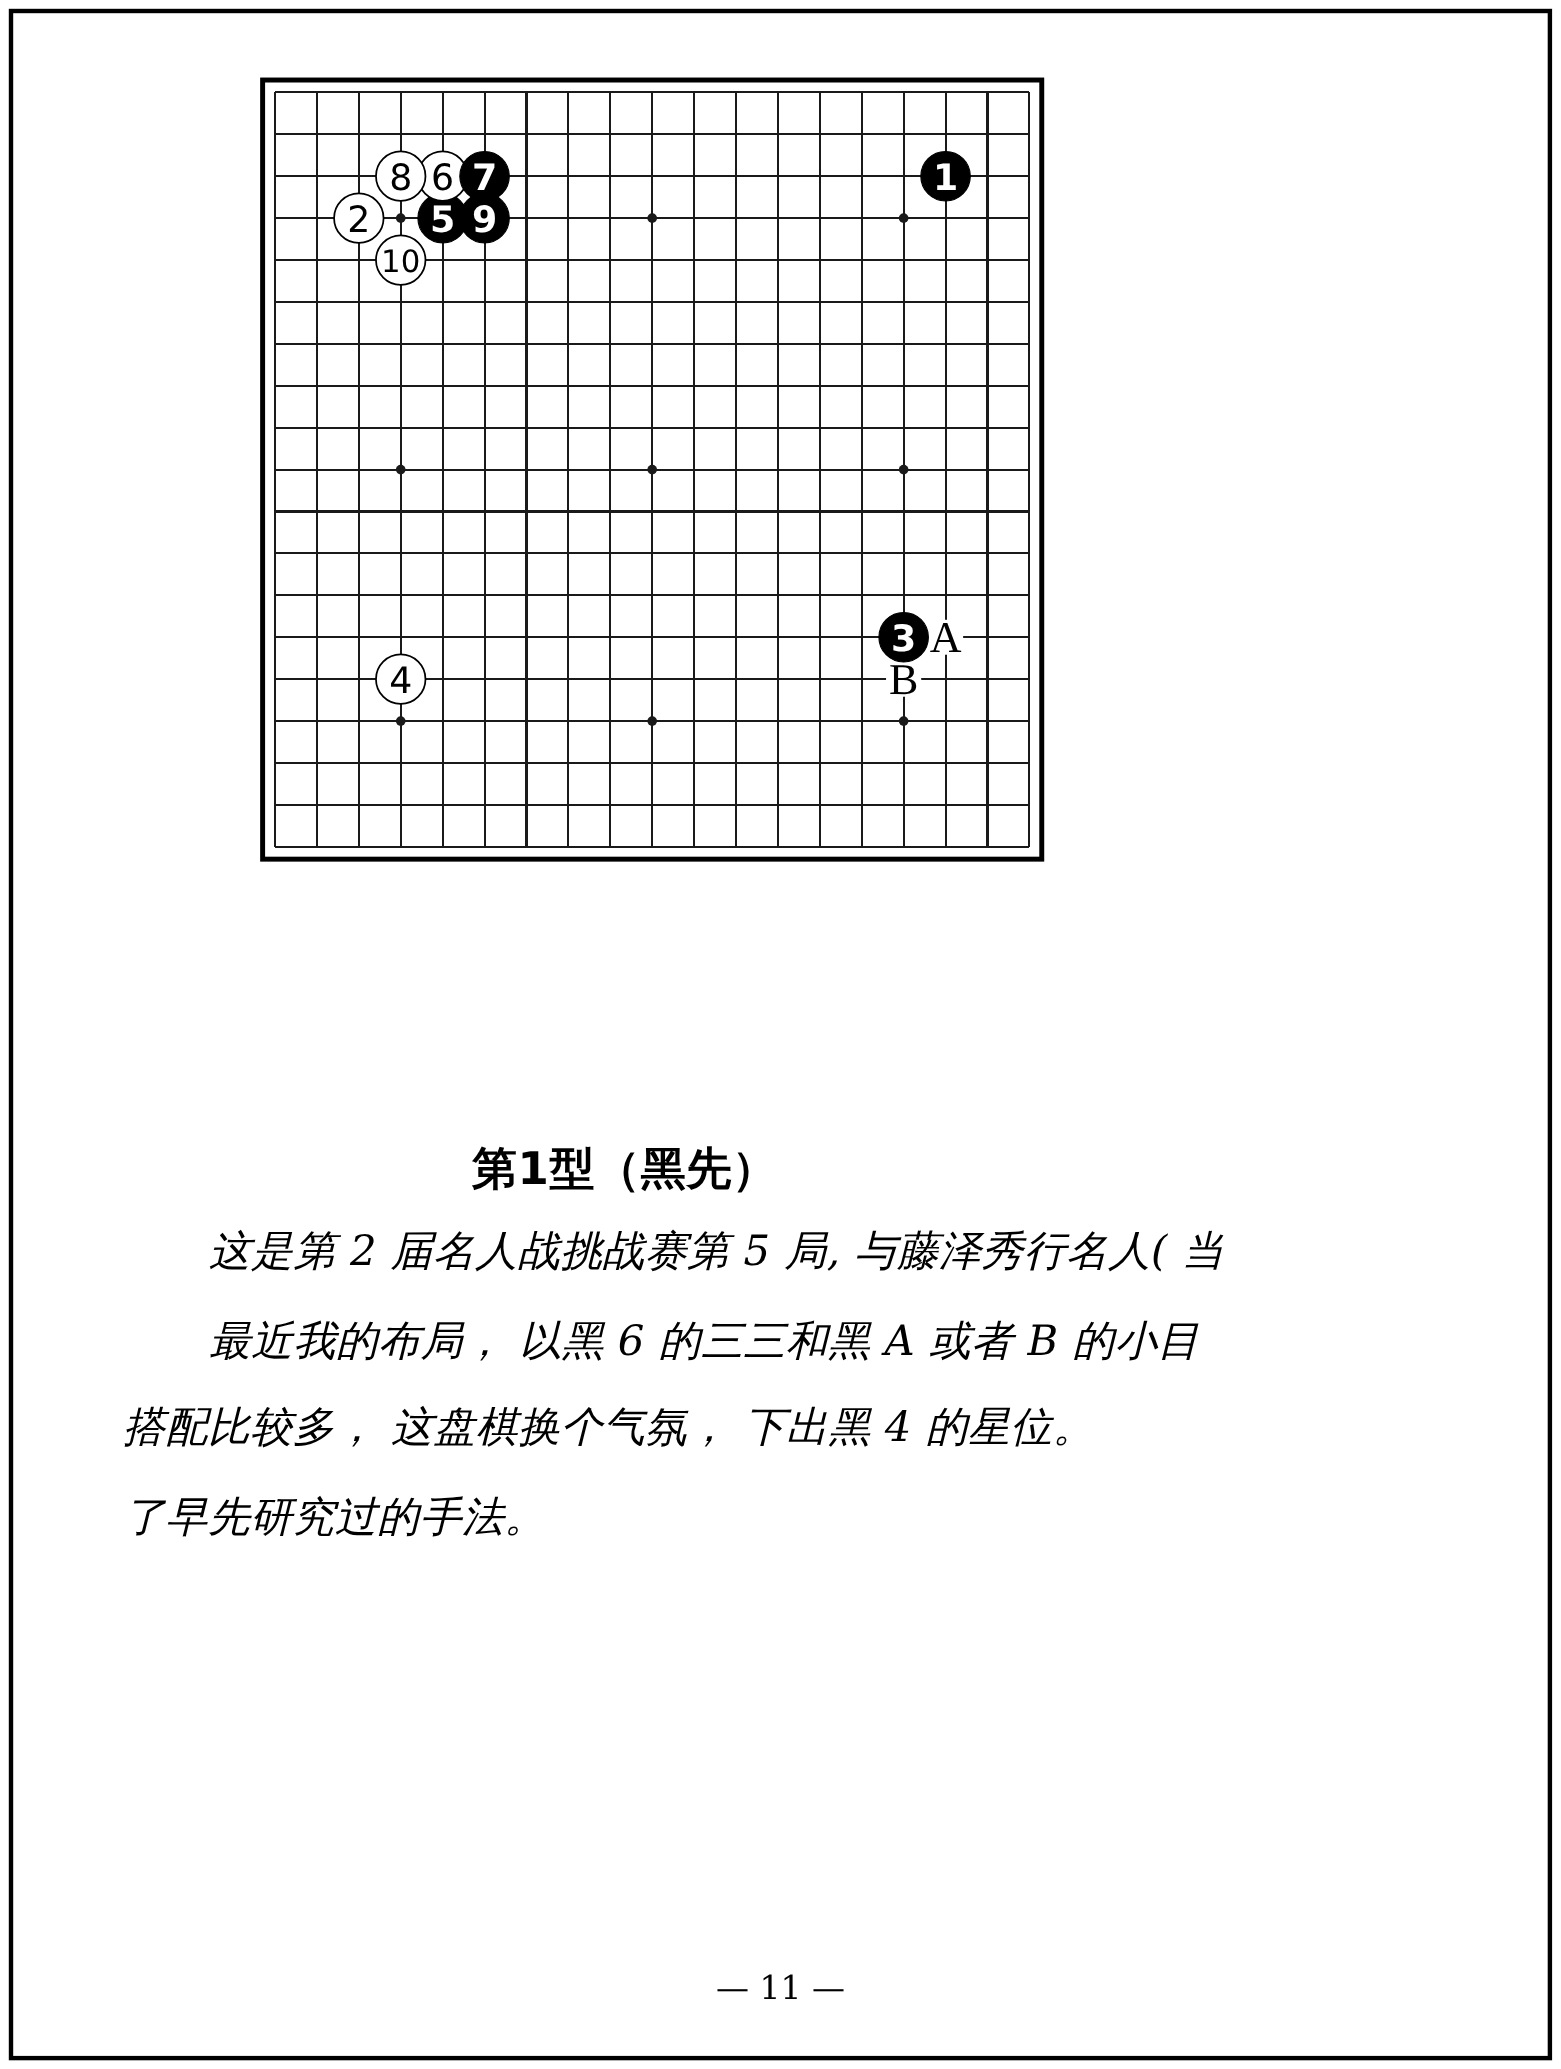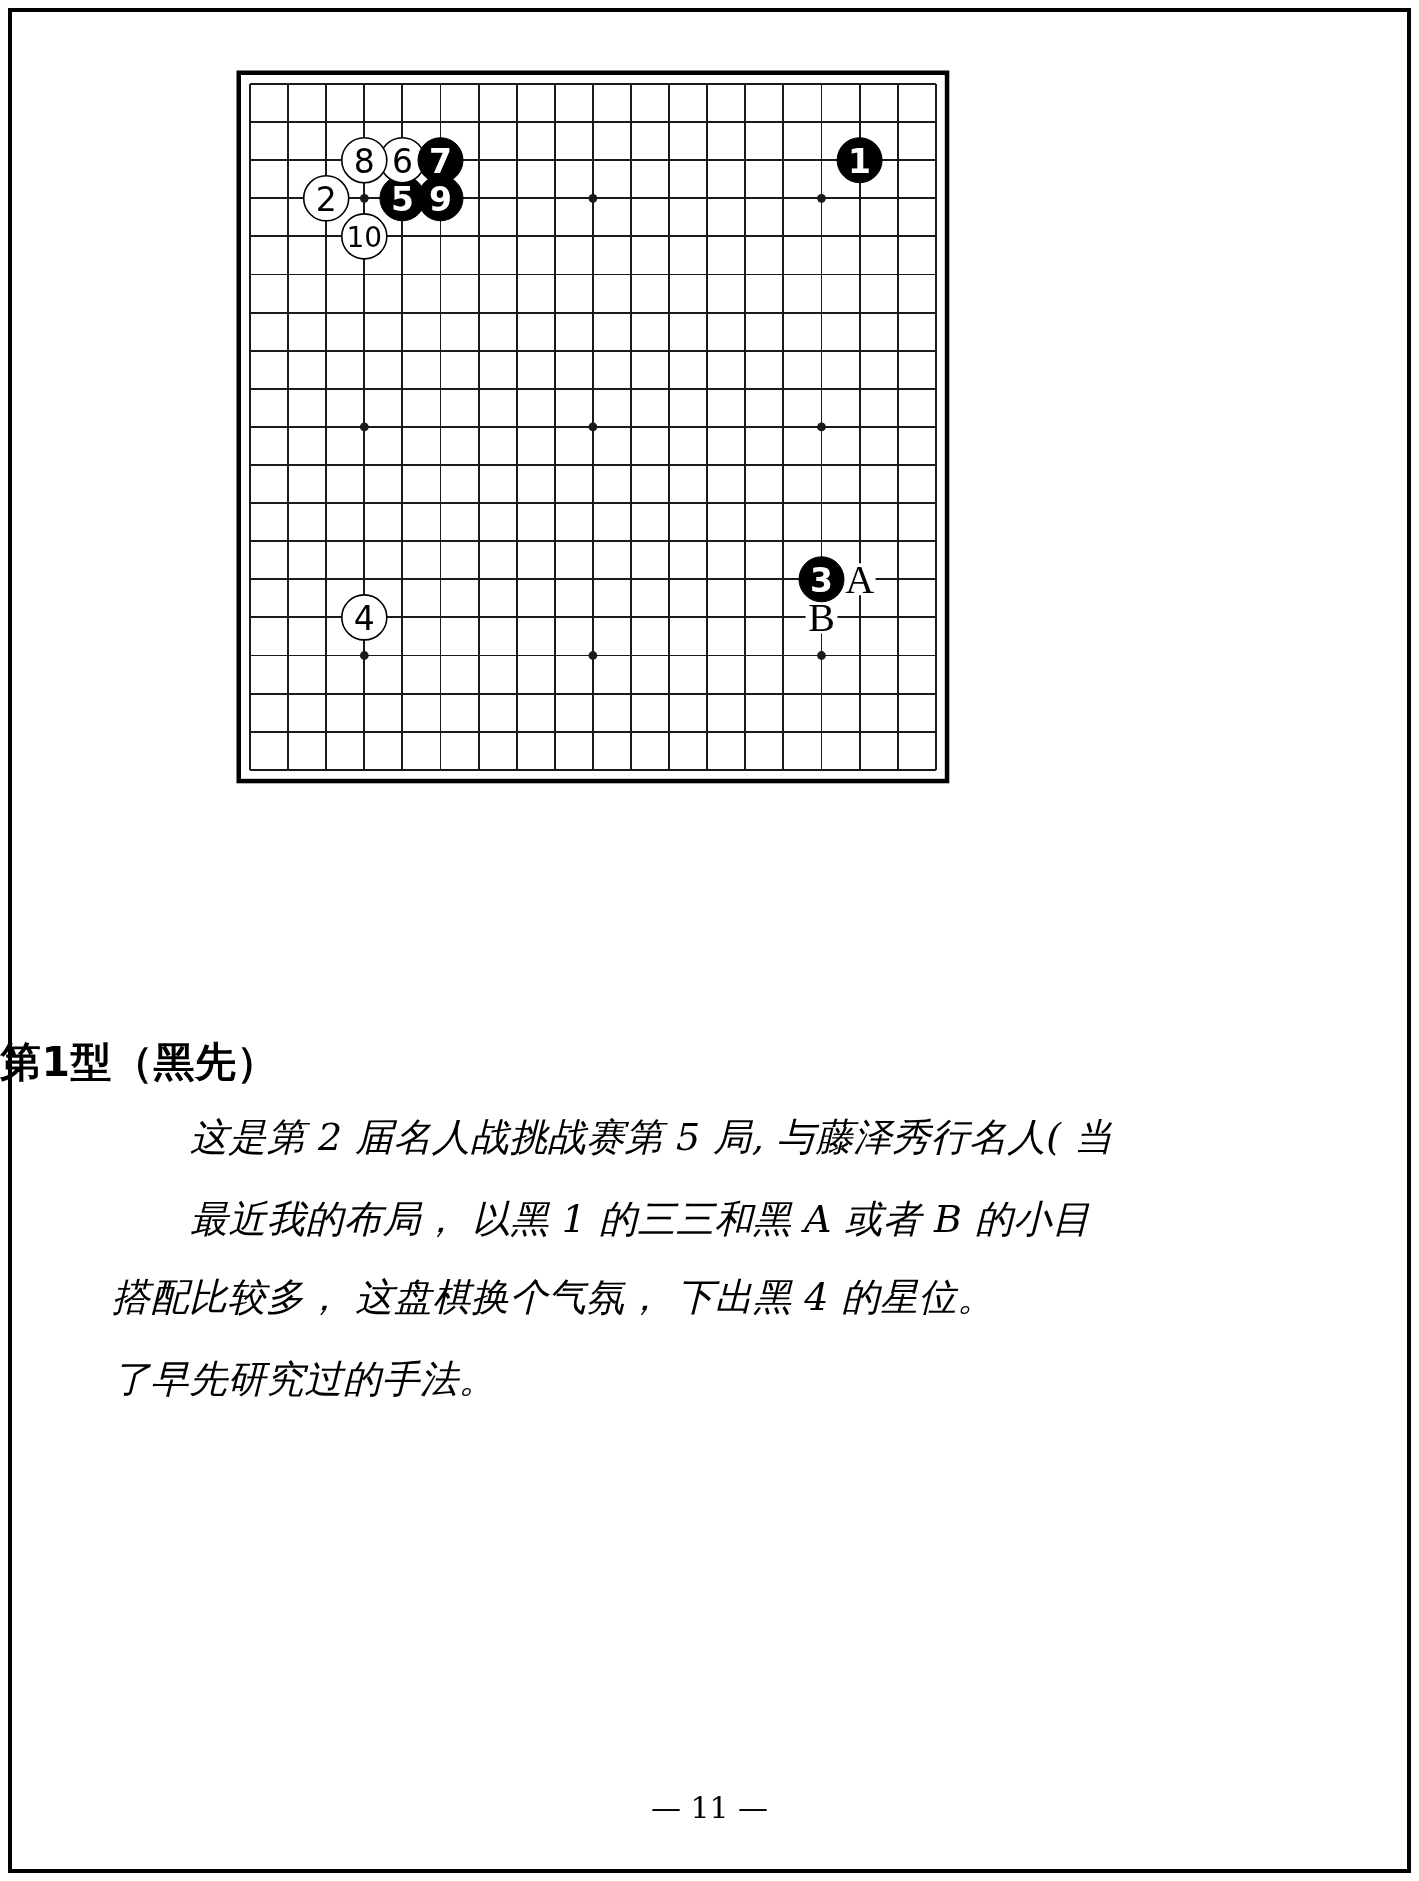--- a/index.html
+++ b/index.html
@@ -43,20 +43,21 @@
     height: 775px;
   }
   #goban-svg { display: block; }
 
   
   #diagram-caption {
     position: absolute;
     left: 0;
     top: 1035px;
     width: 1136px;
+    text-align: center;
     font-family: "DejaVu Sans", "Liberation Sans", sans-serif;
     font-weight: bold;
     font-size: 41px;
     letter-spacing: 0.5px;
   }
 
   
   #body-text {
     position: absolute;
     left: 112px;
@@ -179,21 +180,21 @@
       </svg>
   </div>
 
   <div id="diagram-caption">第1型（黑先）</div>
 
   <div id="body-text">
       <div class="para">
         <div class="tline indent">这是第 2 届名人战挑战赛第 5 局, 与藤泽秀行名人( 当</div>
       </div>
       <div class="para">
-        <div class="tline indent">最近我的布局， 以黑 1 的三三和黑 A 或者 B 的小目</div>
+        <div class="tline indent">最近我的布局， 以黑 6 的三三和黑 A 或者 B 的小目</div>
         <div class="tline">搭配比较多， 这盘棋换个气氛， 下出黑 4 的星位。</div>
       </div>
       <div class="para">
         <div class="tline">了早先研究过的手法。</div>
       </div>
     </div>
 
   <div id="page-number">— 11 —</div>
 
 </div>

